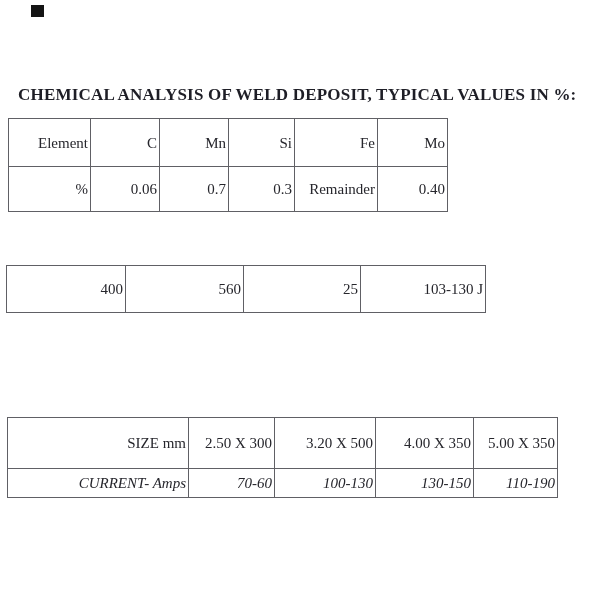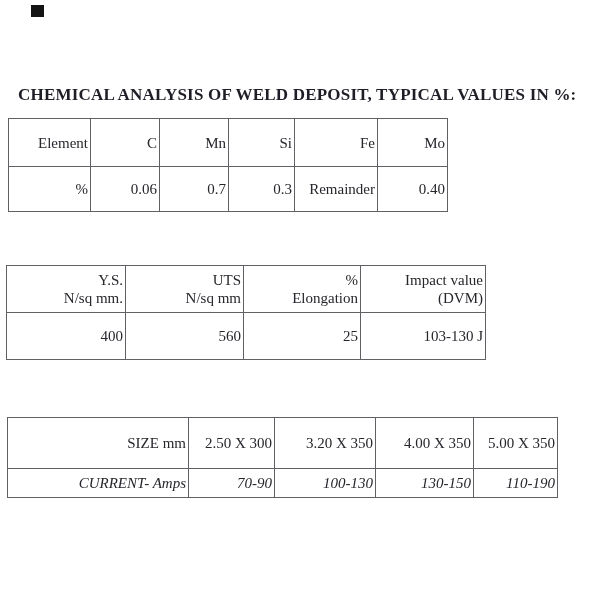--- a/index.html
+++ b/index.html
@@ -105,30 +105,20 @@
 
 
   <table class="doc-table table-mechanical">
     <colgroup>
       <col style="width:119px">
         <col style="width:118px">
       <col style="width:117px">
         <col style="width:125px">
     </colgroup>
     <tbody>
-        <tr class="row-header">
-      <td>Y.S.
-N/sq mm.</td>
-      <td>UTS
-N/sq mm</td>
-      <td>%
-Elongation</td>
-      <td>Impact value
-(DVM)</td>
-    </tr>
     <tr class="row-values">
       <td>400</td>
       <td>560</td>
       <td>25</td>
       <td>103-130 J</td>
     </tr>
   </tbody>
     </table>
 
 
@@ -137,27 +127,27 @@
       <col style="width:181px">
         <col style="width:86px">
         <col style="width:101px">
       <col style="width:98px">
         <col style="width:84px">
     </colgroup>
     <tbody>
         <tr class="row-header">
       <td>SIZE mm</td>
       <td>2.50 X 300</td>
-      <td>3.20 X 350</td>
+      <td>3.20 X 500</td>
       <td>4.00 X 350</td>
       <td>5.00 X 350</td>
     </tr>
     <tr class="row-values">
       <td>CURRENT- Amps</td>
-      <td>70-90</td>
+      <td>70-60</td>
       <td>100-130</td>
       <td>130-150</td>
       <td>110-190</td>
     </tr>
   </tbody>
     </table>
 
 </div>
 
 </body></html>

